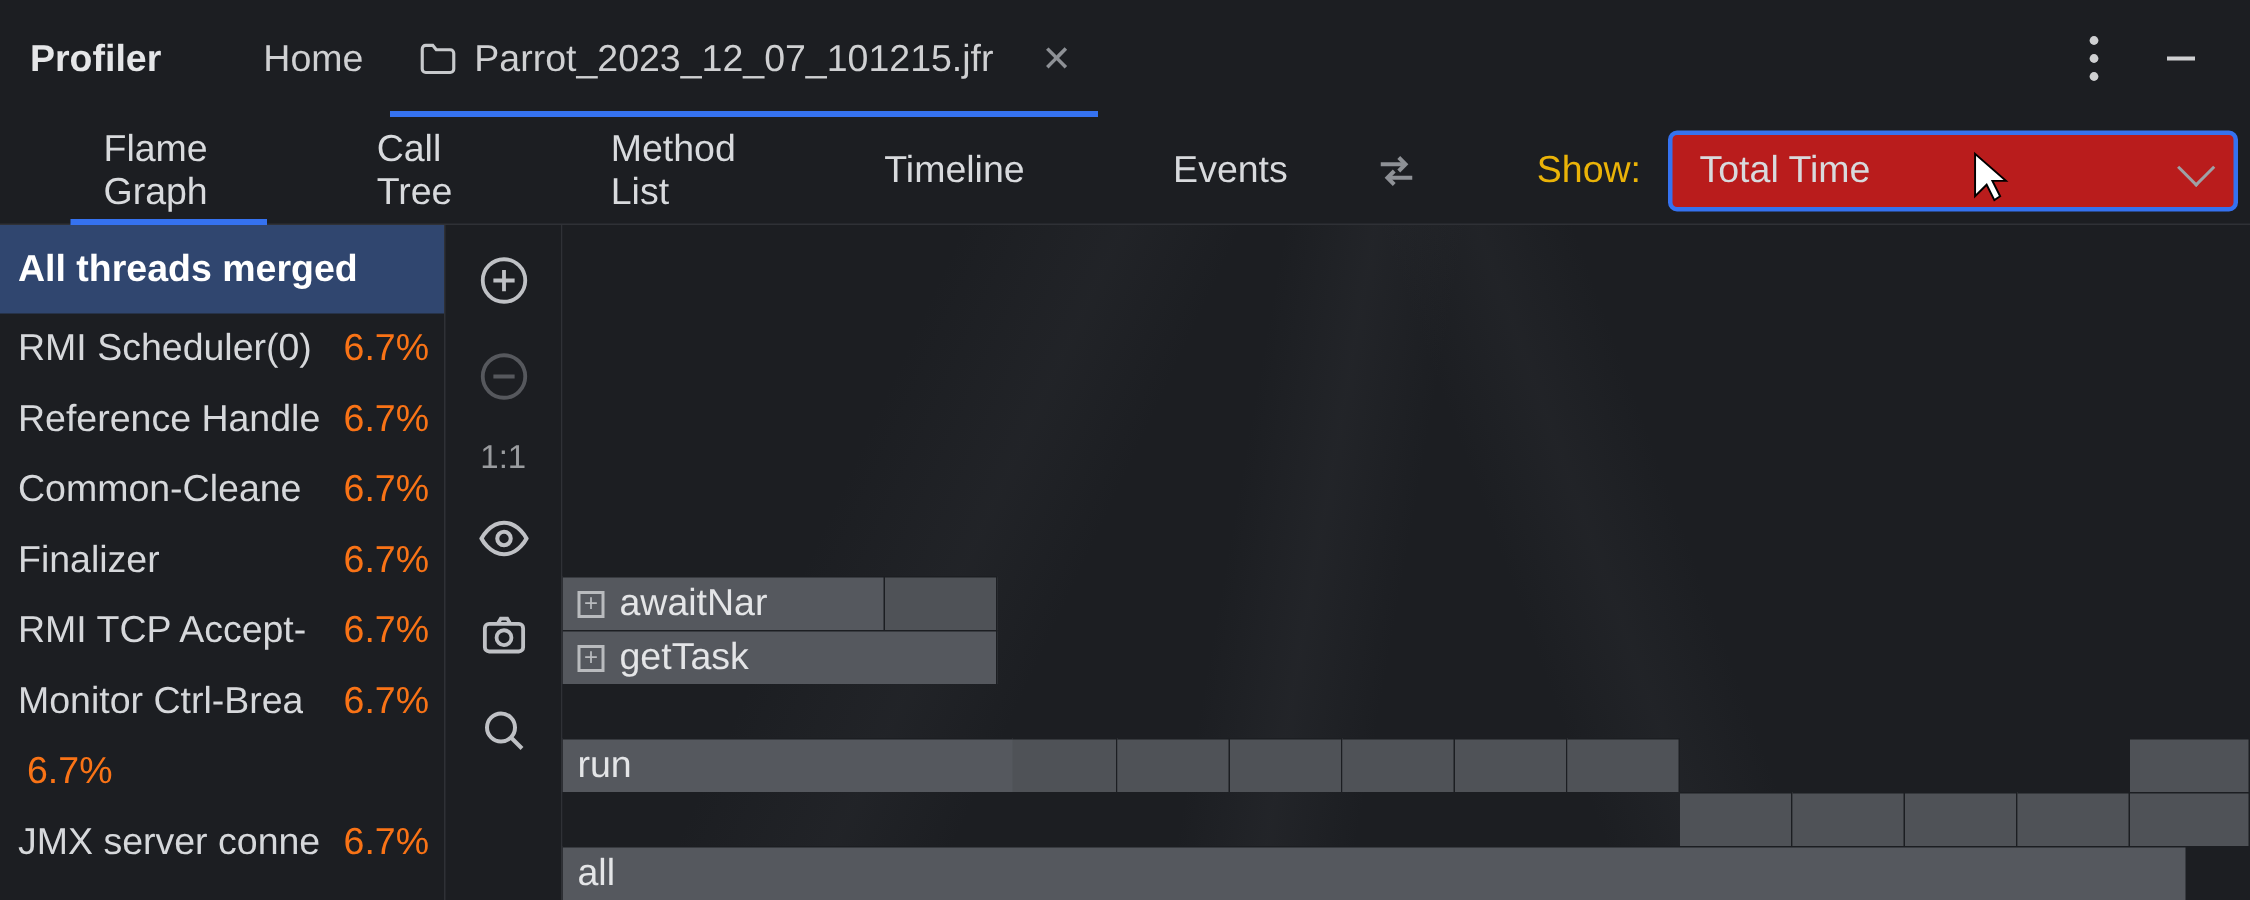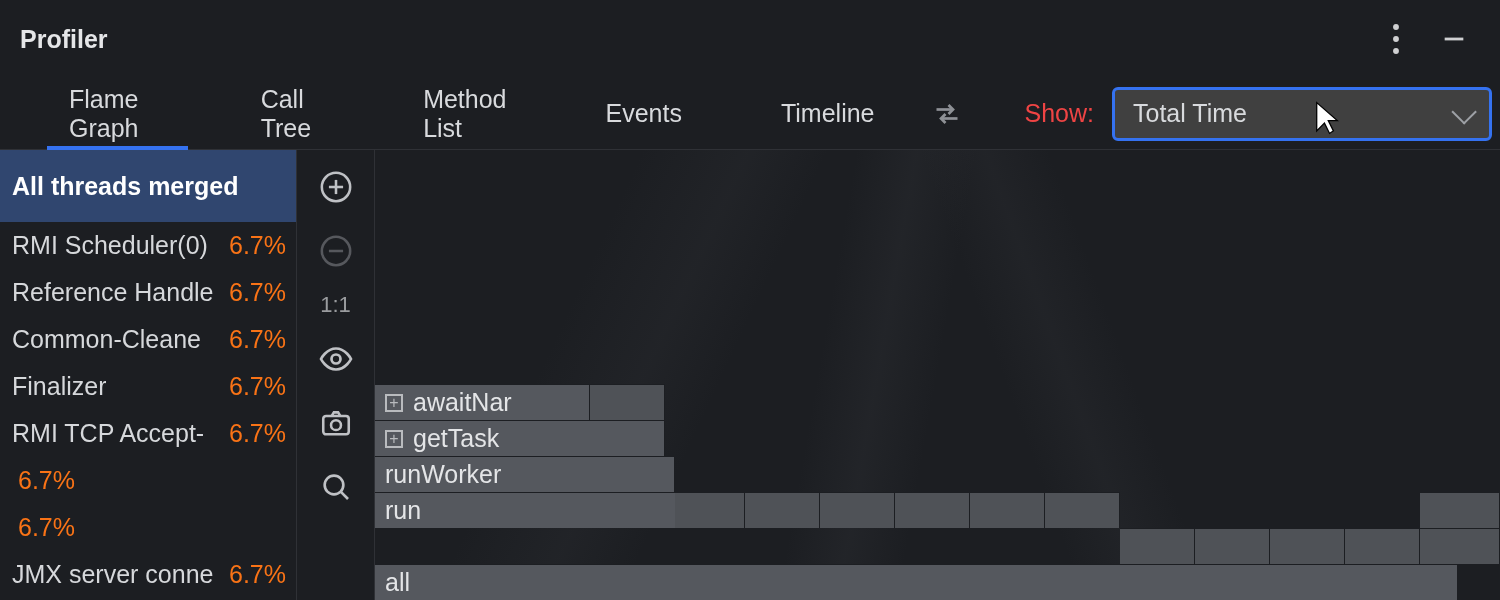--- a/index.html
+++ b/index.html
@@ -93,27 +93,27 @@
     align-items: center;
     gap: 18px;
     padding-right: 8px;
   }
   .swap-icon {
     width: 40px; height: 40px;
     display: flex; align-items: center; justify-content: center;
     color: #8e9196;
     margin-right: 40px;
   }
-  .show-label { color: #ef4444; }
+  .show-label { color: #eab308; margin-left: 16px; }
   .dropdown {
     width: 380px;
     height: 54px;
     border: 3px solid #3572f0;
     border-radius: 6px;
-    background: #404040;
+    background: #b91c1c;
     display: flex;
     align-items: center;
     justify-content: space-between;
     padding: 0 18px;
     color: #d8dadd;
     position: relative;
   }
   .dropdown .chev {
     width: 18px; height: 18px;
     border-right: 2px solid #9ea1a6;
@@ -141,21 +141,21 @@
     justify-content: space-between;
     height: 47px;
     padding: 0 10px 0 12px;
     white-space: nowrap;
     color: #d6d8db;
   }
   .thread-row.selected {
     background: #30466f;
     color: #ffffff;
     font-weight: 600;
-    height: 72px;
+    height: 59px;
   }
   .thread-name { overflow: hidden; text-overflow: clip; }
   .thread-pct { color: #f97316; margin-left: 6px; }
 
   
   .vbar {
     width: 78px;
     border-right: 1px solid #2f3136;
     display: flex;
     flex-direction: column;
@@ -207,20 +207,34 @@
     margin-right: 10px;
     color: #b9bbbe;
   }
 </style>
 </head>
 <body>
 
 <div class="header">
   <div class="title">Profiler</div>
 
+  <div class="tabs-top">
+    <div class="tab-top">
+      <span>Home</span>
+    </div>
+    <div class="tab-top active">
+      <span>
+        <svg class="folder-svg" viewBox="0 0 24 24" fill="none" stroke="#c7c9cc" stroke-width="1.8">
+          <path d="M3 6.5a2 2 0 0 1 2-2h4l2 2.5h8a2 2 0 0 1 2 2V18a2 2 0 0 1-2 2H5a2 2 0 0 1-2-2V6.5z"></path>
+        </svg>
+      </span>
+      <span>Parrot_2023_12_07_101215.jfr</span>
+      <span class="close-x">✕</span>
+    </div>
+  </div>
 
   <div class="spacer"></div>
 
   <div class="header-right">
     <span>
       <svg class="dots-svg" width="8" height="32" viewBox="0 0 6 24" fill="currentColor">
         <circle cx="3" cy="3" r="2.2"></circle>
           <circle cx="3" cy="12" r="2.2"></circle>
           <circle cx="3" cy="21" r="2.2"></circle>
       </svg>
@@ -238,24 +252,24 @@
     <div class="subtab active">
         <span>Flame Graph</span>
       </div>
     <div class="subtab">
         <span>Call Tree</span>
       </div>
     <div class="subtab">
         <span>Method List</span>
       </div>
     <div class="subtab">
+        <span>Timeline</span>
+      </div>
+    <div class="subtab">
         <span>Events</span>
-      </div>
-    <div class="subtab">
-        <span>Timeline</span>
       </div>
   </div>
 
   <div class="subbar-right">
     <div class="swap-icon">
       <svg width="36" height="36" viewBox="0 0 24 24" fill="none" stroke="currentColor" stroke-width="1.8">
         <path d="M5 9h11"></path>
           <path d="M13 6l3 3-3 3"></path>
         <path d="M19 15H8"></path>
           <path d="M11 18l-3-3 3-3"></path>
@@ -292,20 +306,21 @@
       </div>
       <div class="thread-row">
         <span class="thread-name">Finalizer</span>
         <span class="thread-pct">6.7%</span>
       </div>
       <div class="thread-row">
         <span class="thread-name">RMI TCP Accept-</span>
         <span class="thread-pct">6.7%</span>
       </div>
       <div class="thread-row">
+        <span class="thread-name">Monitor Ctrl-Brea</span>
         <span class="thread-pct">6.7%</span>
       </div>
       <div class="thread-row">
         <span class="thread-pct">6.7%</span>
       </div>
       <div class="thread-row">
         <span class="thread-name">JMX server conne</span>
         <span class="thread-pct">6.7%</span>
       </div>
     </div>
@@ -349,23 +364,20 @@
   <div class="canvas" id="flame-canvas">
     <div class="smoke"></div>
   <div class="frame wider" style="left: 0px; bottom: 180px; width: 215px;">
         <span class="expand-box">+</span>
         <span>awaitNar</span>
       </div>
       <div class="frame" style="left: 215px; bottom: 180px; width: 75px;"></div>
       <div class="frame wider" style="left: 0px; bottom: 144px; width: 290px;">
         <span class="expand-box">+</span>
         <span>getTask</span>
-      </div>
-      <div class="frame wider" style="left: 0px; bottom: 108px; width: 300px;">
-        <span>runWorker</span>
       </div>
       <div class="frame wider" style="left: 0px; bottom: 72px; width: 745px;">
         <span>run</span>
       </div>
       <div class="frame" style="left: 300px; bottom: 72px; width: 70px;"></div>
       <div class="frame" style="left: 370px; bottom: 72px; width: 75px;"></div>
       <div class="frame" style="left: 445px; bottom: 72px; width: 75px;"></div>
       <div class="frame" style="left: 520px; bottom: 72px; width: 75px;"></div>
       <div class="frame" style="left: 595px; bottom: 72px; width: 75px;"></div>
       <div class="frame" style="left: 670px; bottom: 72px; width: 75px;"></div>

